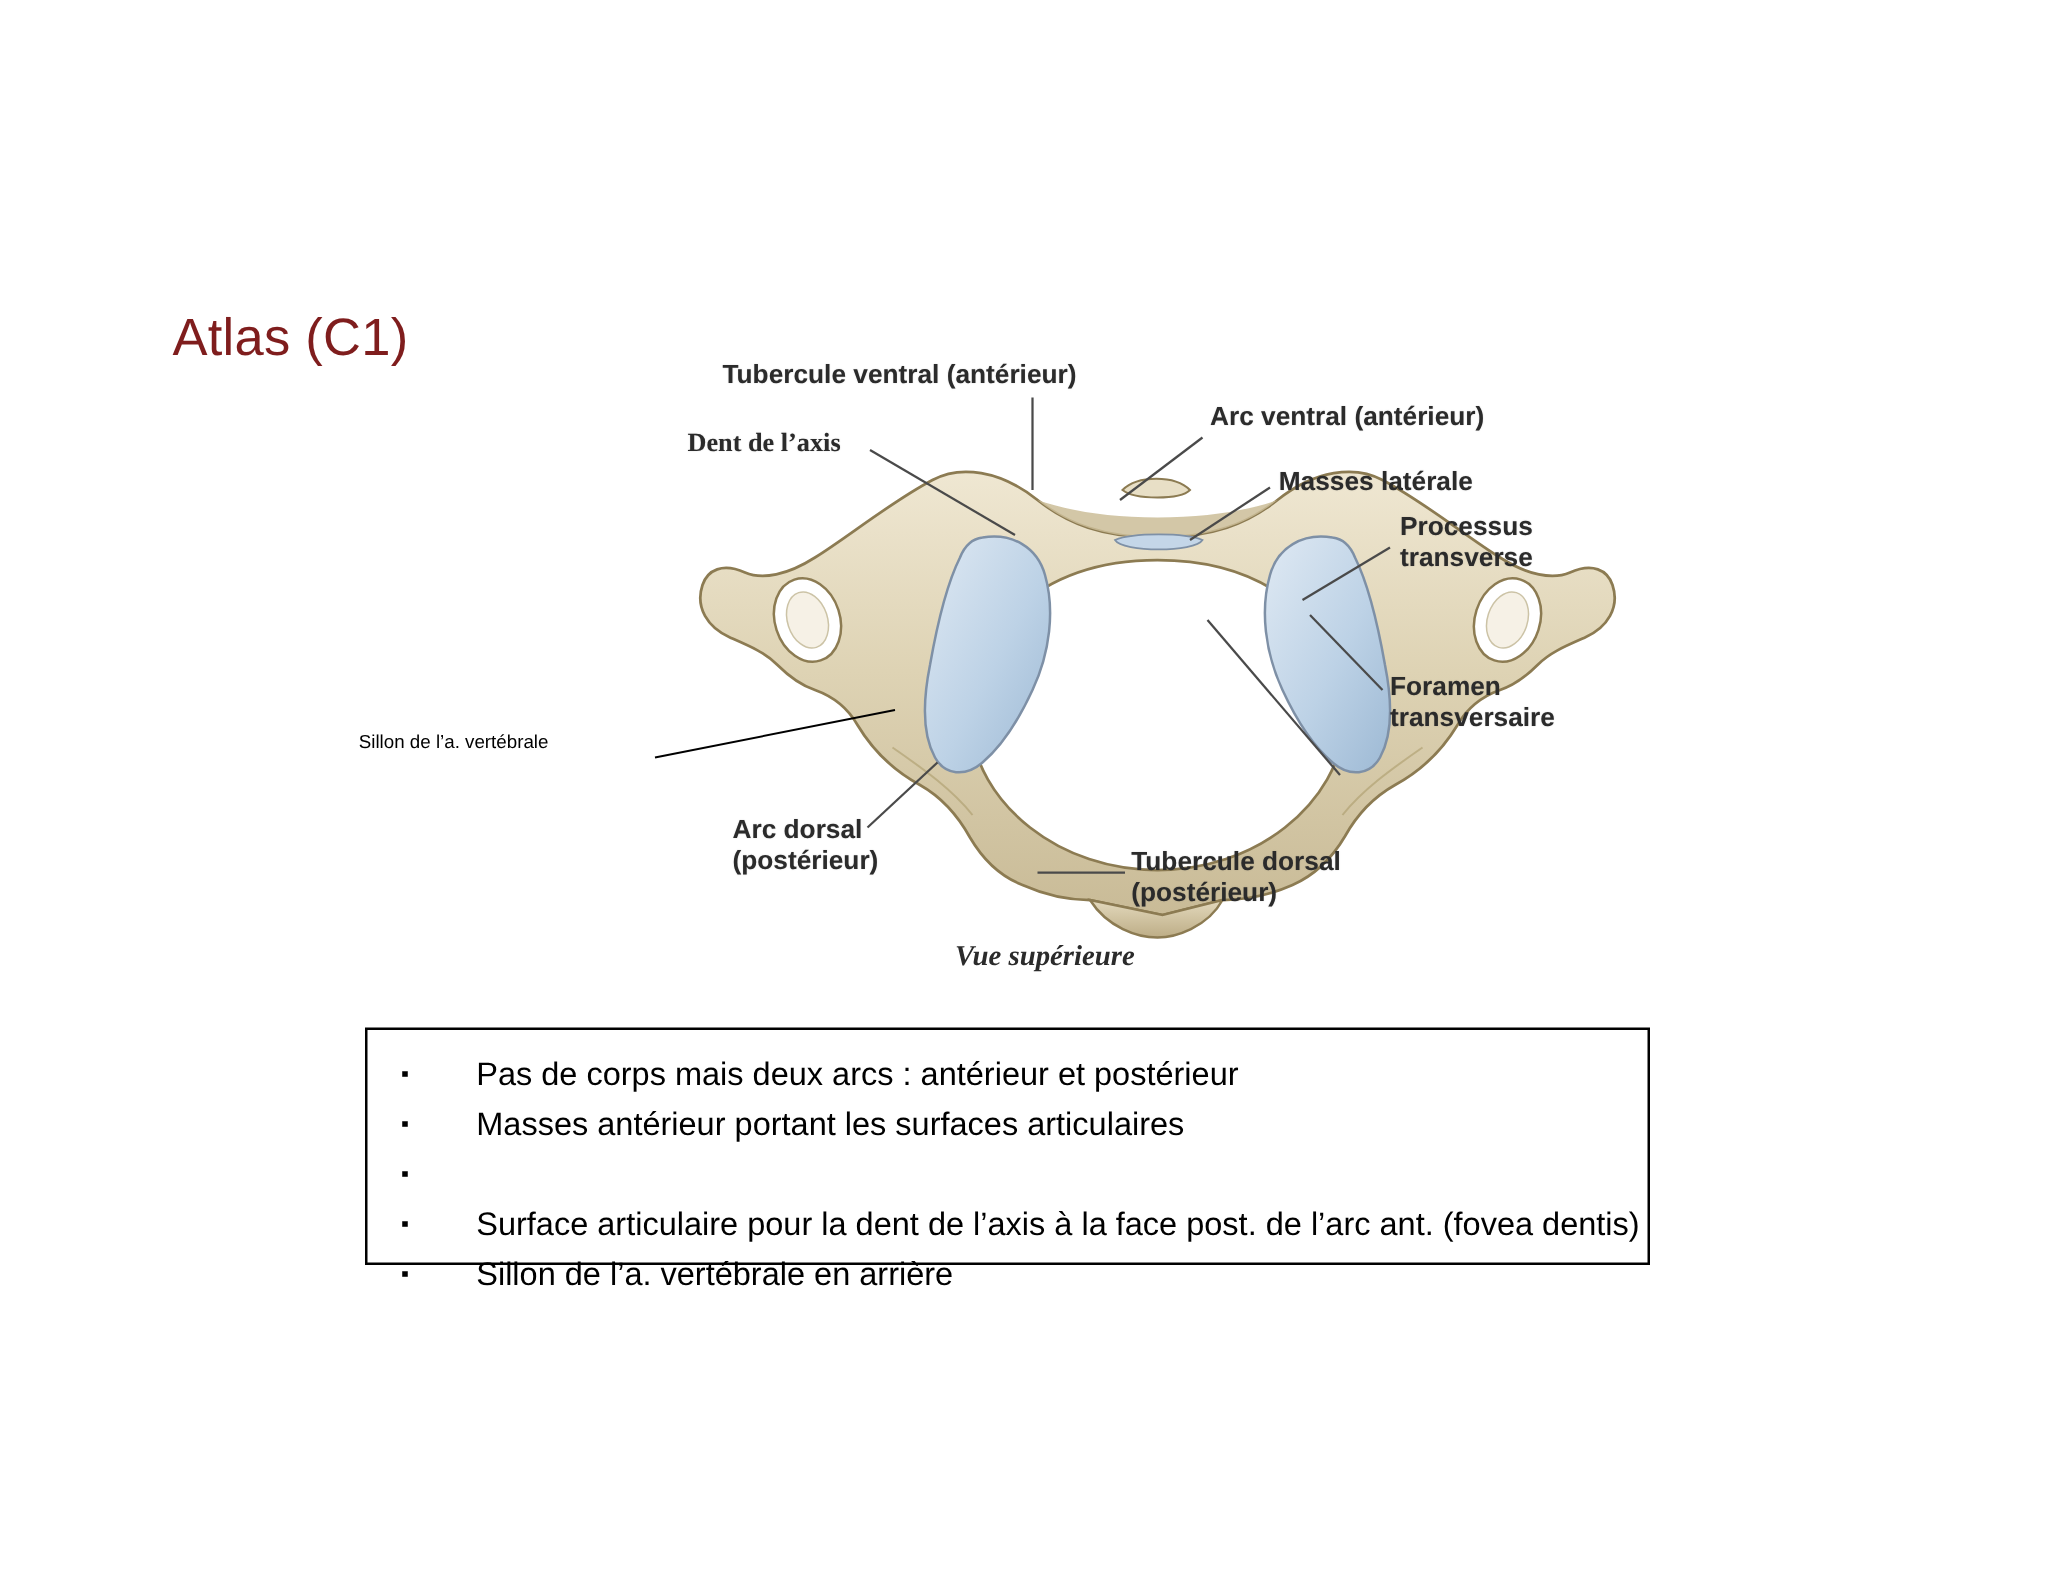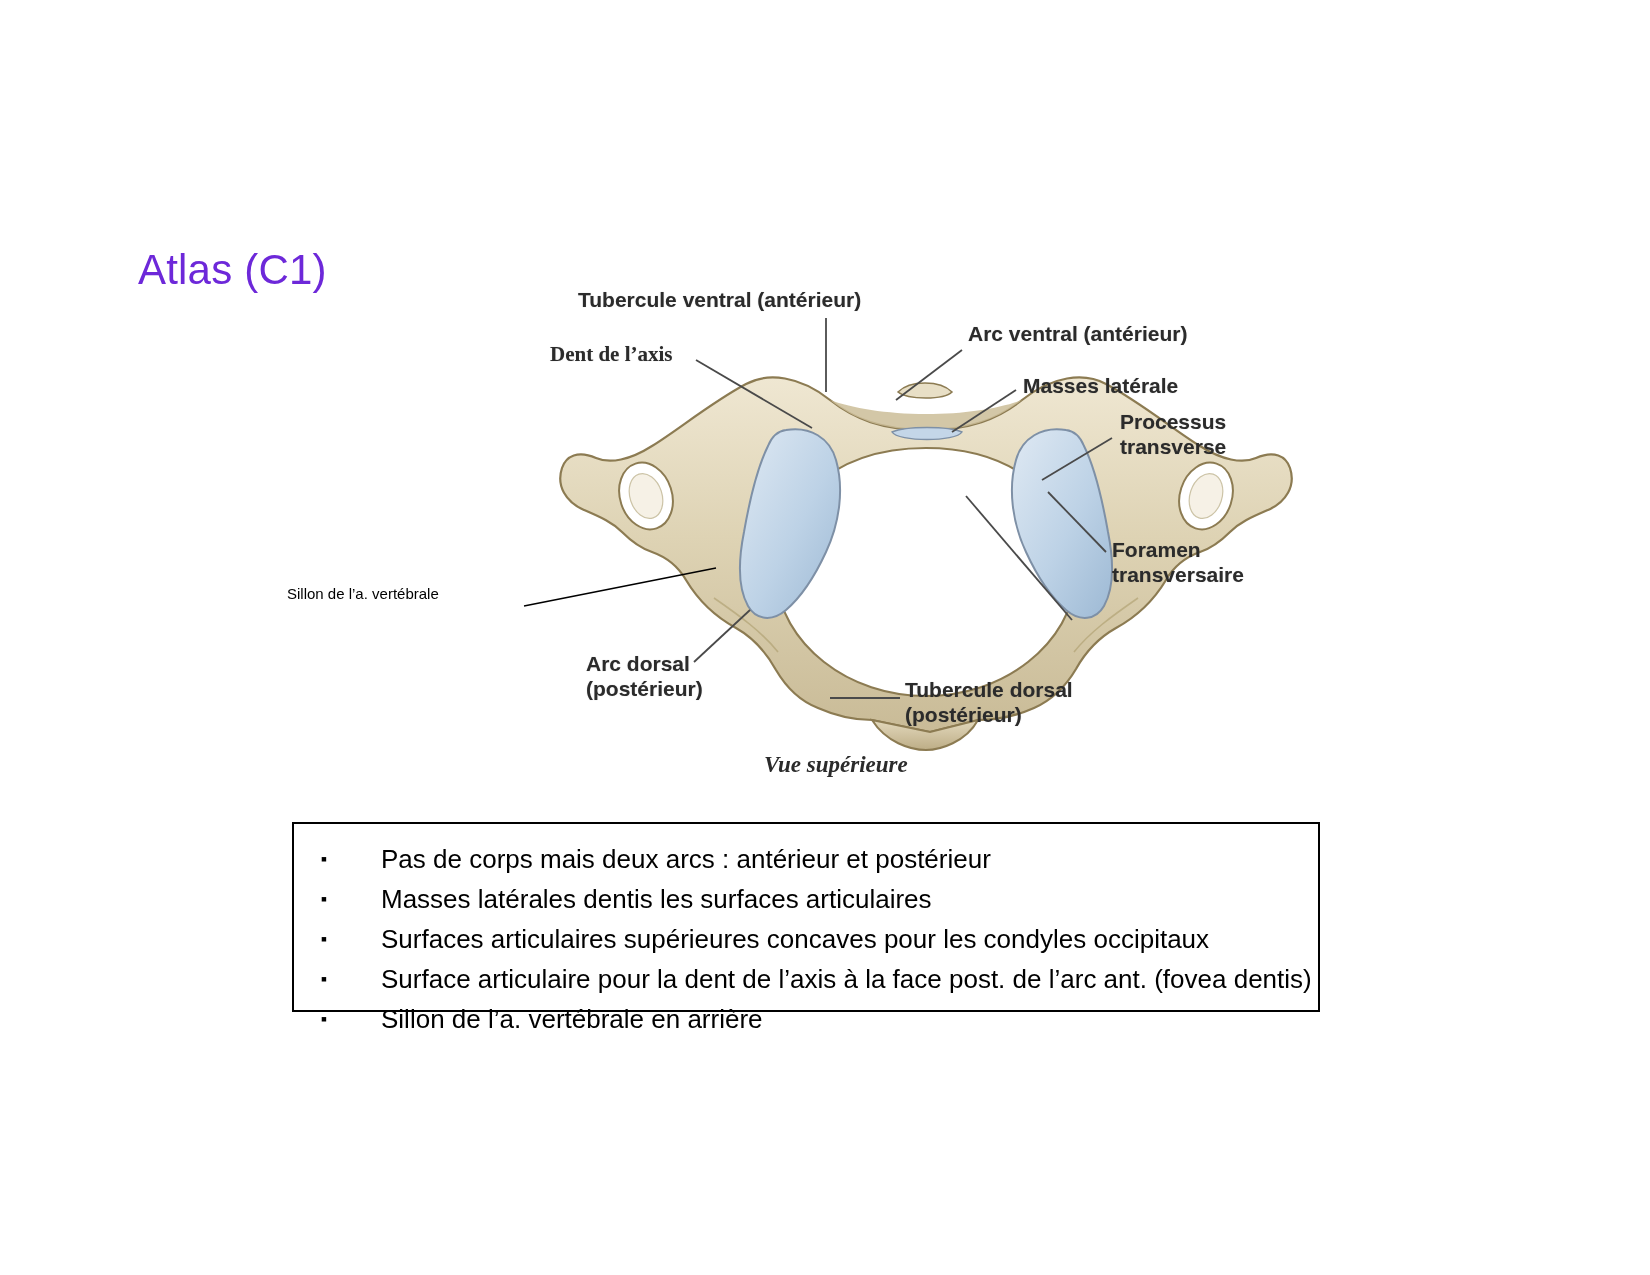--- a/index.html
+++ b/index.html
@@ -14,21 +14,21 @@
     font-family: "Liberation Sans", sans-serif;
     overflow: hidden;
   }
 
   
   #slide-title {
     position: absolute;
     left: 138px;
     top: 246px;
     font-size: 42px;
-    color: #6d28d9;
+    color: #7f1d1d;
     letter-spacing: 0.2px;
     white-space: nowrap;
   }
 
   
   #figure {
     position: absolute;
     left: 500px;
     top: 280px;
     width: 850px;
@@ -291,26 +291,25 @@
 
 <div id="bullet-box">
 
   <div class="bullet-row">
     <span class="bullet-marker">▪</span>
     <span class="bullet-text">Pas de corps mais deux arcs : antérieur et postérieur</span>
   </div>
 
   <div class="bullet-row">
     <span class="bullet-marker">▪</span>
-    <span class="bullet-text">Masses latérales dentis les surfaces articulaires</span>
-  </div>
-
-  <div class="bullet-row">
-    <span class="bullet-marker">▪</span>
-    <span class="bullet-text">Surfaces articulaires supérieures concaves pour les condyles occipitaux</span>
+    <span class="bullet-text">Masses antérieur portant les surfaces articulaires</span>
+  </div>
+
+  <div class="bullet-row">
+    <span class="bullet-marker">▪</span>
   </div>
 
   <div class="bullet-row">
     <span class="bullet-marker">▪</span>
     <span class="bullet-text">Surface articulaire pour la dent de l’axis à la face post. de l’arc ant. (fovea dentis)</span>
   </div>
 
   <div class="bullet-row">
     <span class="bullet-marker">▪</span>
     <span class="bullet-text">Sillon de l’a. vertébrale en arrière</span>

